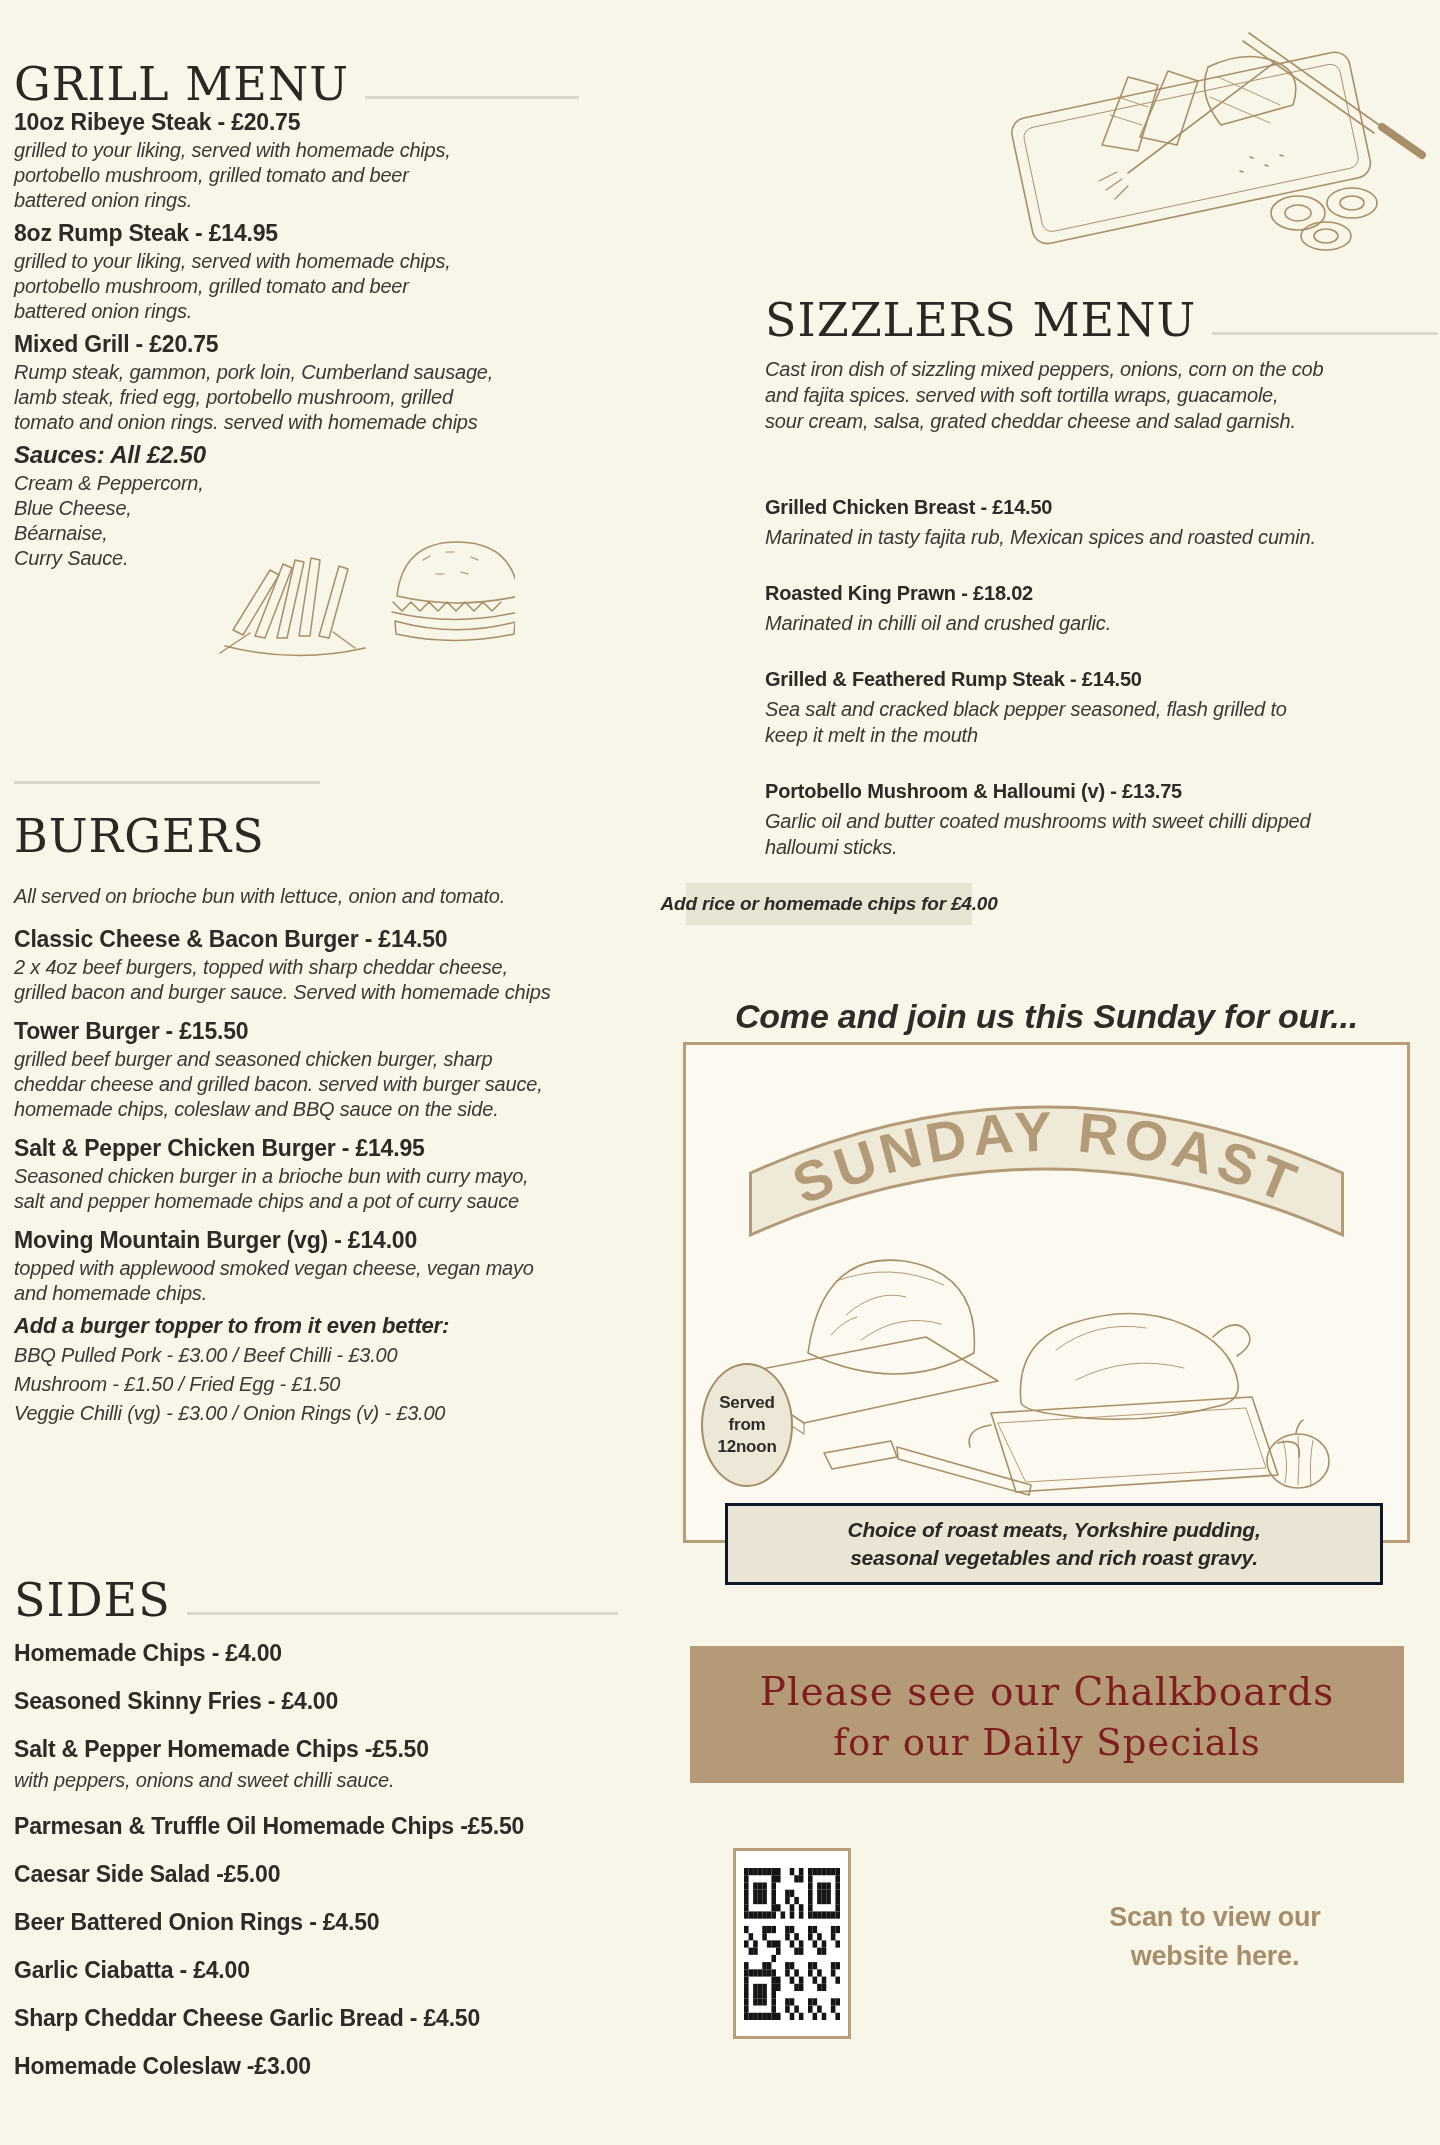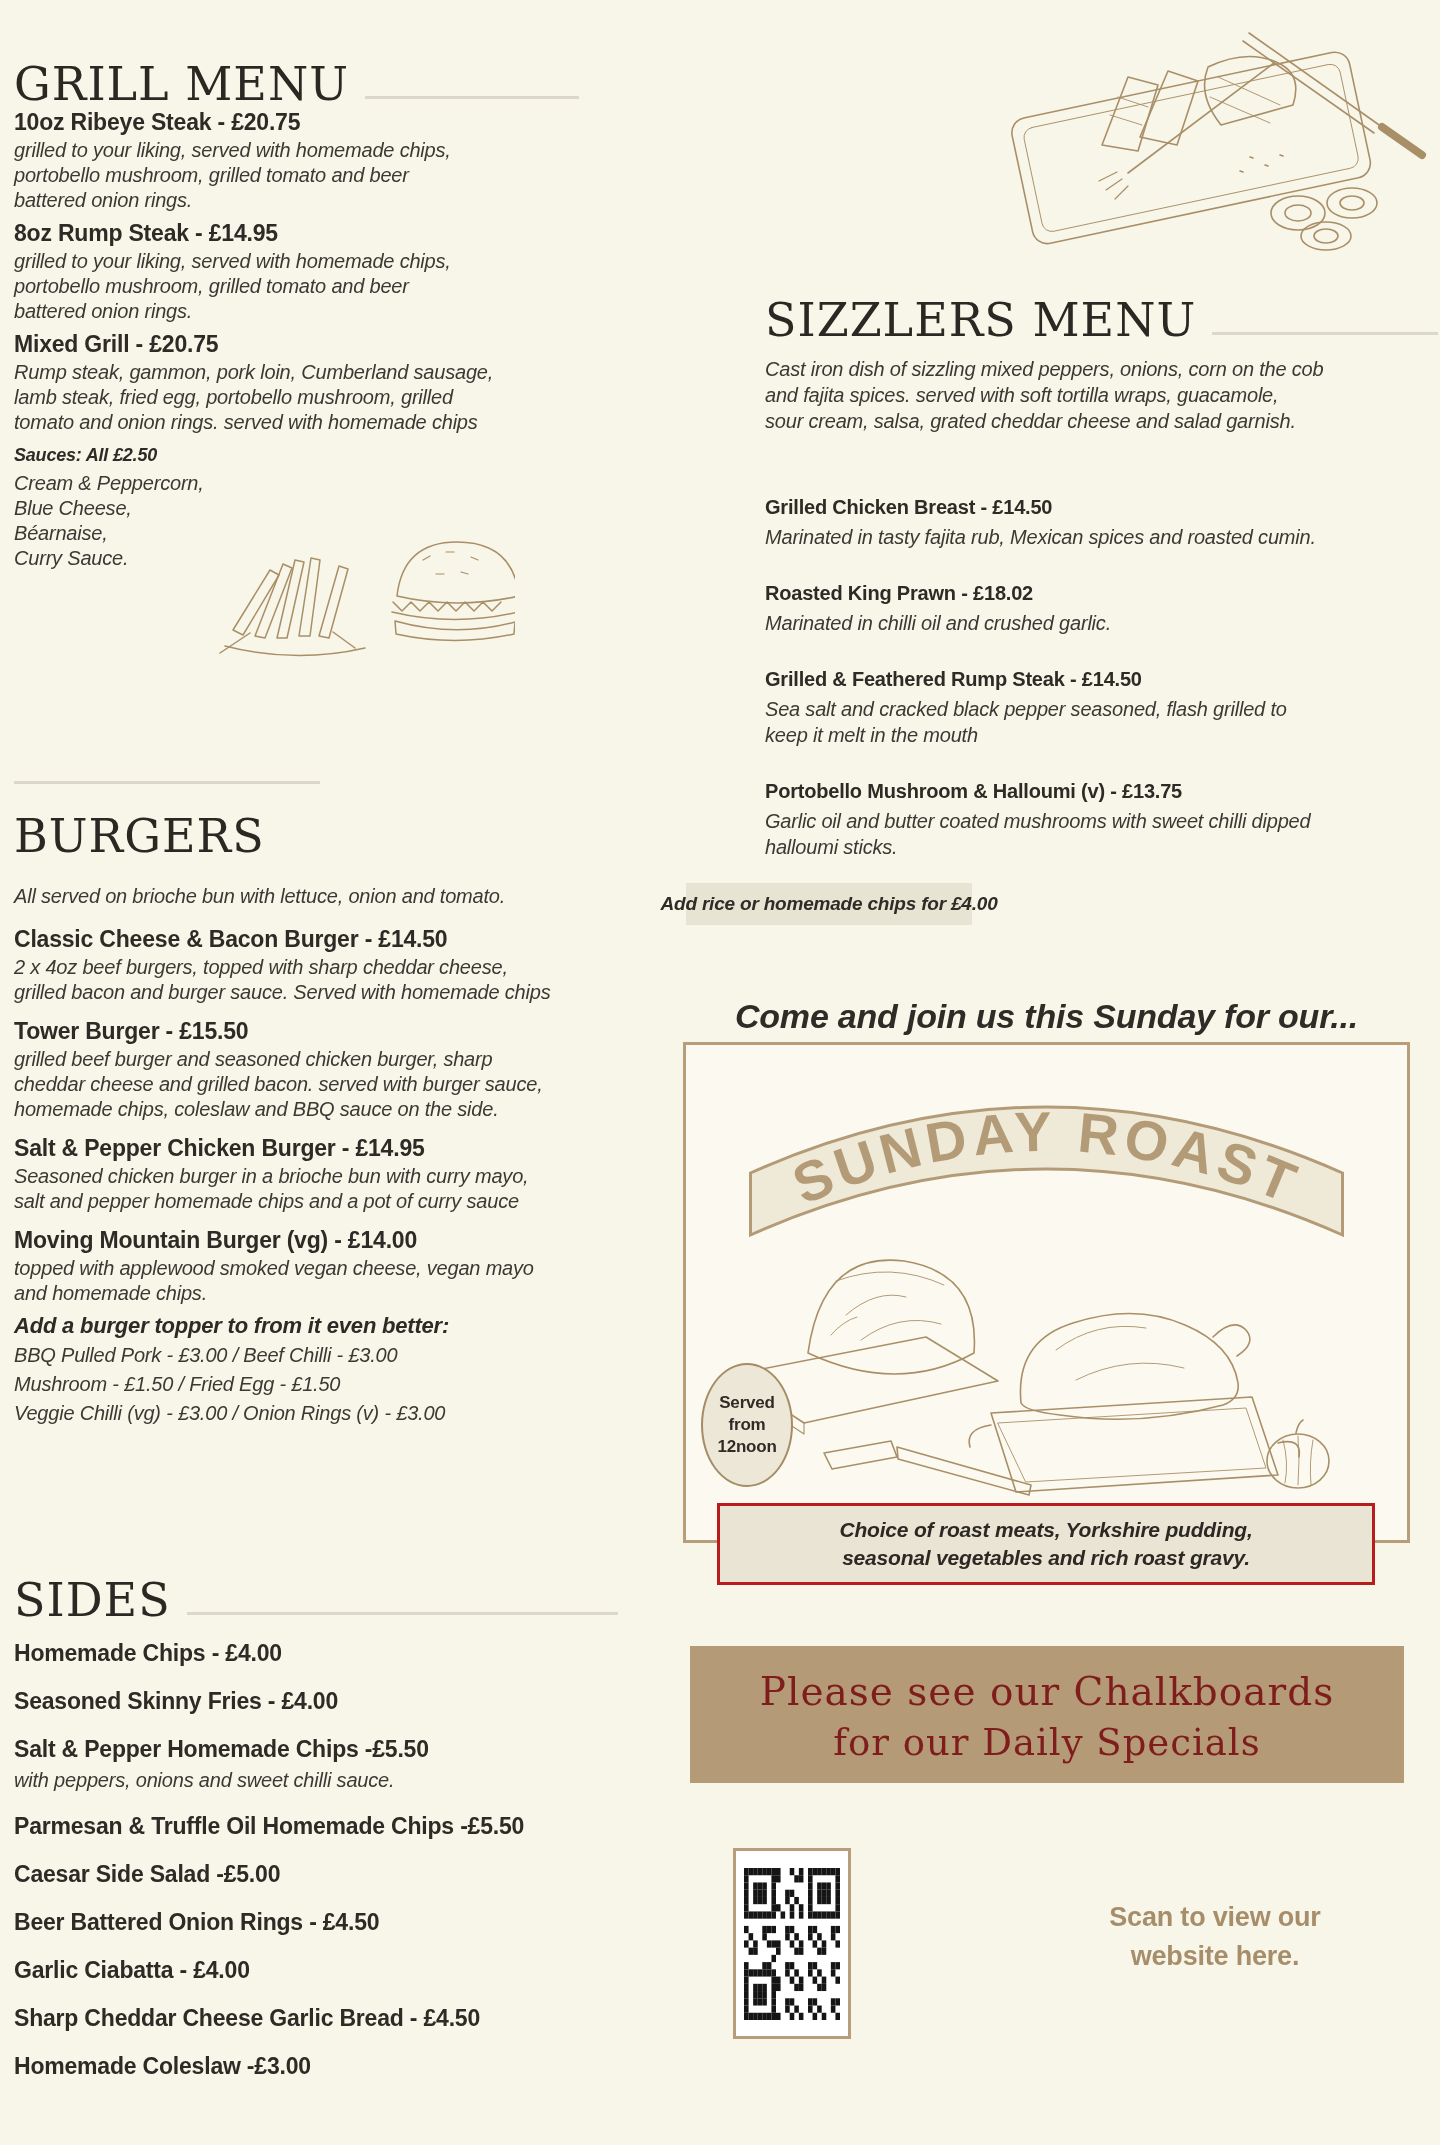--- a/index.html
+++ b/index.html
@@ -32,23 +32,23 @@
     font-weight:bold;font-style:italic;font-size:19px;color:#2f2b26;white-space:nowrap;
   }
   .teaser{font-weight:bold;font-style:italic;font-size:34px;color:#2f2b26;text-align:center;}
   .sunday-box{background:#fcfaf0;border:3px solid #b79d79;box-sizing:border-box;}
   .badge{
     background:#ece7d6;border:2px solid #a58c66;border-radius:50%;
     display:flex;align-items:center;justify-content:center;text-align:center;
     font-weight:bold;font-size:17px;line-height:1.3;color:#2f2b26;
   }
   .choice-box{
-    background:#e9e4d3;border:3px solid #b91c1c;box-sizing:border-box;
+    background:#e9e4d3;border:3px solid #0f172a;box-sizing:border-box;
     display:flex;align-items:center;justify-content:center;text-align:center;
-    font-weight:bold;font-style:italic;font-size:21px;line-height:1.35;color:#2c2823;
+    font-weight:bold;font-style:italic;font-size:21px;line-height:1.35;color:#2c2823;margin-left:8px;
   }
   .chalkboard{
     background:#b49a77;display:flex;flex-direction:column;align-items:center;justify-content:center;
     font-family:"DejaVu Serif",serif;color:#7f1d1d;
     text-align:center;
   }
   .chalkboard .l1{font-size:39px;line-height:1.45;letter-spacing:1px;}
   .chalkboard .l2{font-size:37px;line-height:1.2;letter-spacing:1px;}
   .qr-frame{background:#ffffff;border:3px solid #b79d79;box-sizing:border-box;
     display:flex;align-items:center;justify-content:center;}
@@ -75,21 +75,21 @@
 portobello mushroom, grilled tomato and beer
 battered onion rings.</div>
   </div>
   <div>
     <div class="mi-name">Mixed Grill - £20.75</div>
     <div class="mi-desc pre">Rump steak, gammon, pork loin, Cumberland sausage,
 lamb steak, fried egg, portobello mushroom, grilled
 tomato and onion rings. served with homemade chips</div>
   </div>
   <div>
-    <div class="mi-name bold-it" style="font-size:18px;">Sauces: All £2.50</div>
+    <div class="mi-name bold-it" style="font-size:24px;">Sauces: All £2.50</div>
     <div class="mi-desc pre">Cream &amp; Peppercorn,
 Blue Cheese,
 Béarnaise,
 Curry Sauce.</div>
   </div>
 </div>
 
 <svg class="ill" style="left:215px;top:478px;" width="300" height="195" viewBox="0 0 300 195" fill="none" stroke="#a98f67" stroke-width="1.5" stroke-linecap="round" stroke-linejoin="round">
   <path d="M18 152 L55 92 L64 97 L28 157 Z"></path>
   <path d="M40 158 L68 86 L77 90 L50 160 Z"></path>

